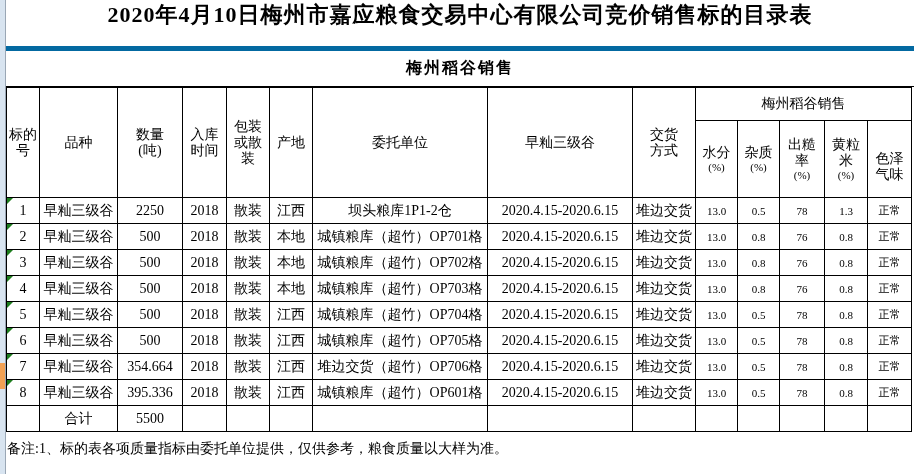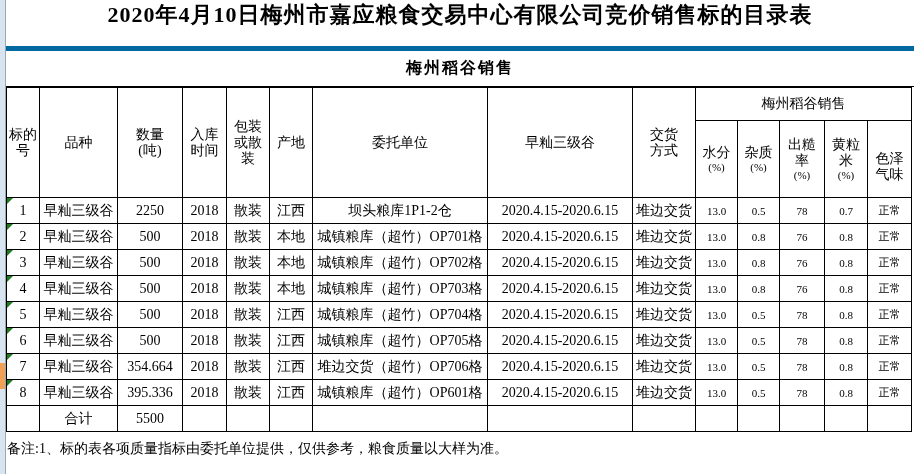--- a/index.html
+++ b/index.html
@@ -120,21 +120,21 @@
             <td><span class="cell-text">2250</span></td>
             <td><span class="cell-text">2018</span></td>
             <td><span class="cell-text">散装</span></td>
             <td><span class="cell-text">江西</span></td>
             <td><span class="cell-text">坝头粮库1P1-2仓</span></td>
             <td><span class="cell-text">2020.4.15-2020.6.15</span></td>
             <td><span class="cell-text">堆边交货</span></td>
             <td><span class="cell-text">13.0</span></td>
             <td><span class="cell-text">0.5</span></td>
             <td><span class="cell-text">78</span></td>
-            <td><span class="cell-text">0.7</span></td>
+            <td><span class="cell-text">1.3</span></td>
             <td><span class="cell-text">正常</span></td>
           </tr>
           <tr>
             <td><span class="err-tri"></span><span class="cell-text">2</span></td>
             <td><span class="cell-text">早籼三级谷</span></td>
             <td><span class="cell-text">500</span></td>
             <td><span class="cell-text">2018</span></td>
             <td><span class="cell-text">散装</span></td>
             <td><span class="cell-text">本地</span></td>
             <td><span class="cell-text">城镇粮库（超竹）OP701格</span></td>

